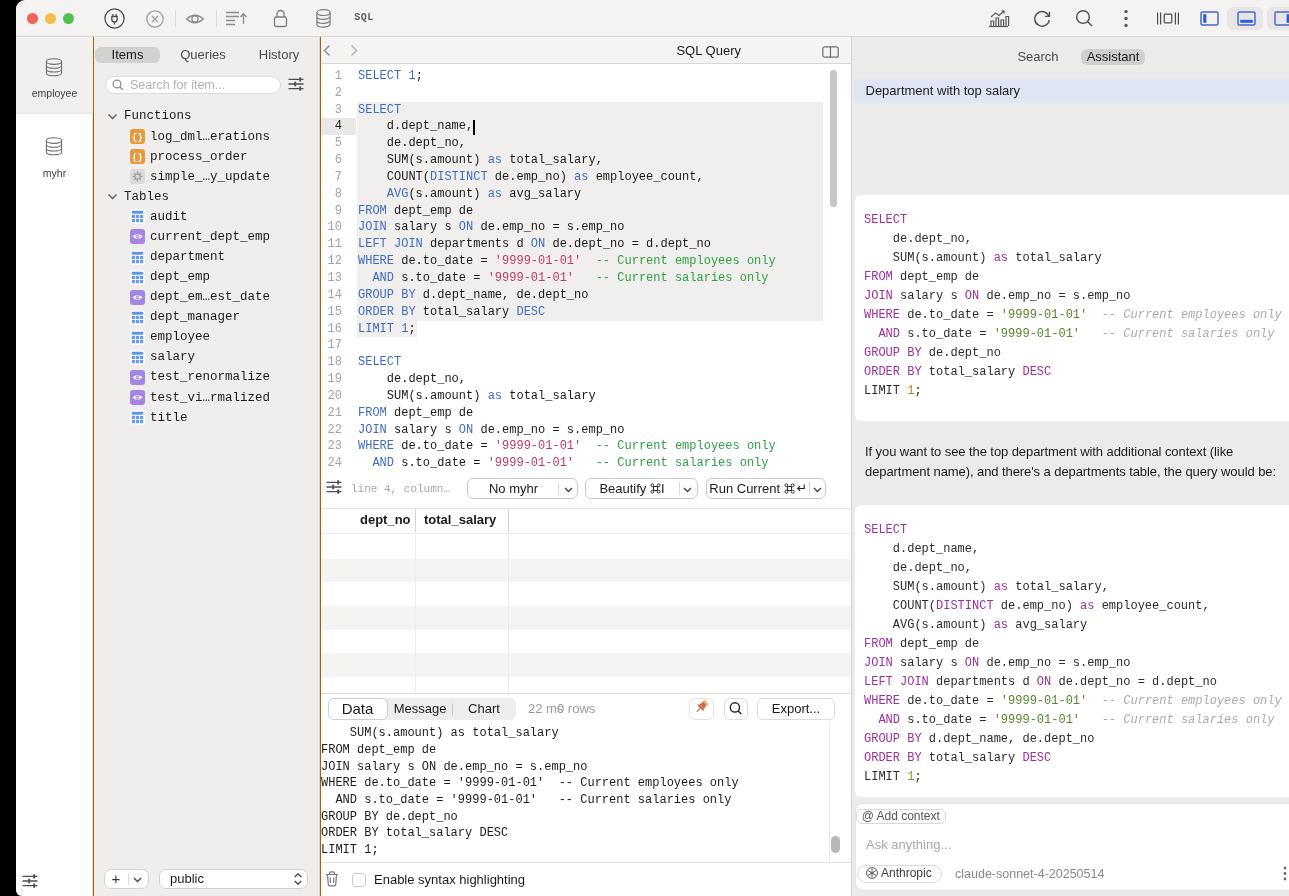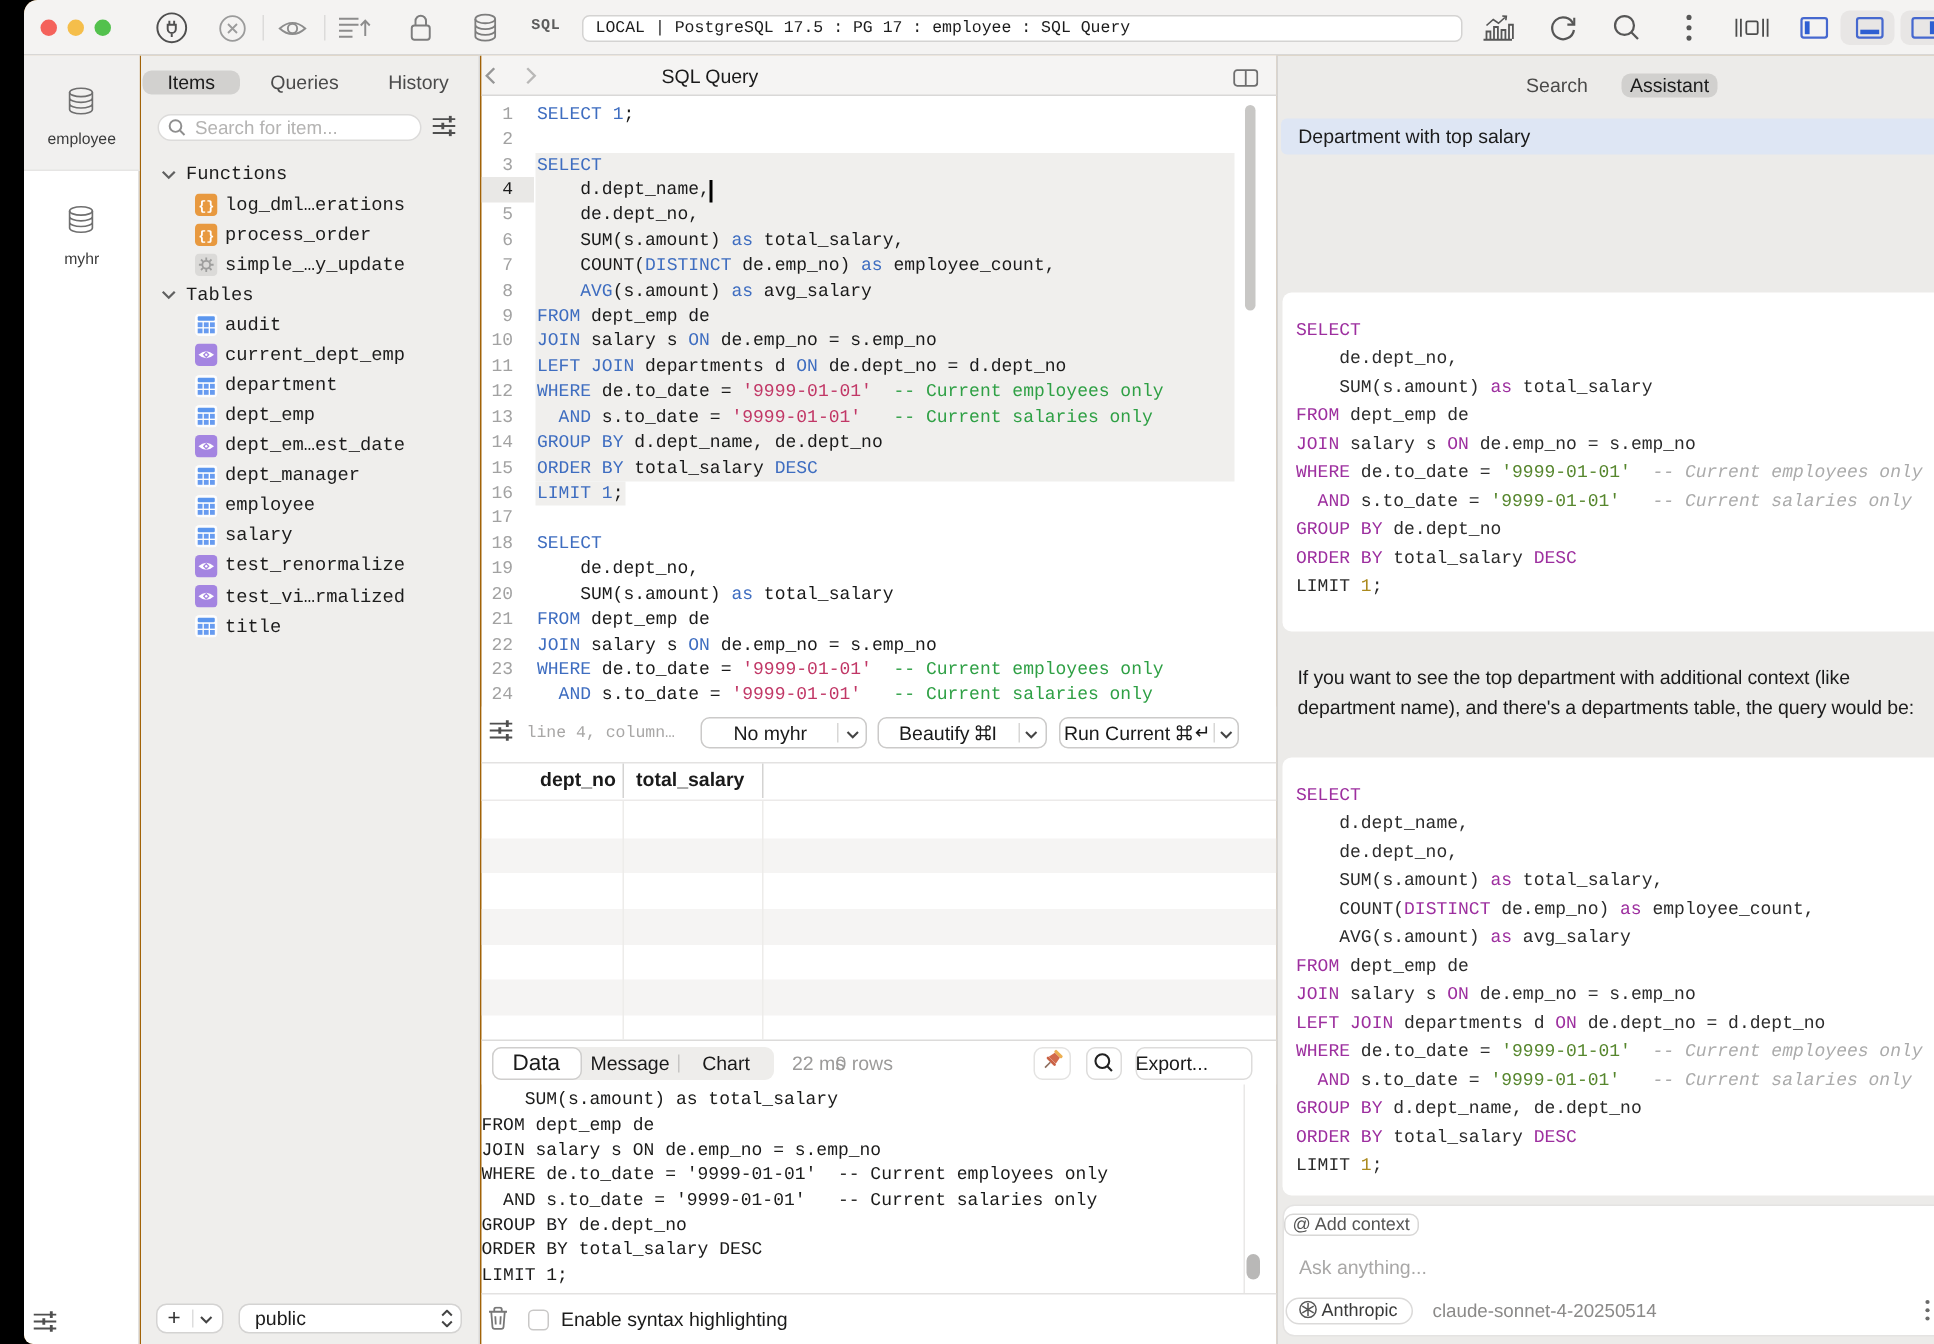--- a/index.html
+++ b/index.html
@@ -43,21 +43,20 @@
   </svg>
   <svg class="a" style="left:256px;top:8px" width="17" height="21" viewBox="0 0 17 21" fill="none" stroke="#7d7d7d" stroke-width="1.3">
     <rect x="2.5" y="9" width="12" height="9.5" rx="1.8"></rect>
         <path d="M5 9 V6 a3.5 3.5 0 0 1 7 0 v3"></path>
   </svg>
   <svg class="a" style="left:299px;top:8px" width="17" height="21" viewBox="0 0 17 21" fill="none" stroke="#7d7d7d" stroke-width="1.2">
     <ellipse cx="8.5" cy="4.6" rx="6.6" ry="2.9"></ellipse>
     <path d="M1.9 4.6 v11.6 a6.6 2.9 0 0 0 13.2 0 V4.6 M1.9 8.5 a6.6 2.9 0 0 0 13.2 0 M1.9 12.4 a6.6 2.9 0 0 0 13.2 0"></path>
   </svg>
   <div class="a m" style="left:333px;top:12px;width:30px;text-align:center;font-size:10px;font-weight:bold;color:#5c5c5c;letter-spacing:.5px">SQL</div>
-  <div class="a m" style="left:372px;top:10px;width:587px;height:18px;background:#fff;border:1px solid #d4d3d2;border-radius:5px;font-size:11px;line-height:16px;color:#1c1c1c;padding-left:8px;white-space:pre">LOCAL | PostgreSQL 17.5 : PG 17 : employee : SQL Query</div>
   <svg class="a" style="left:971px;top:8px" width="24" height="21" viewBox="0 0 24 21" fill="none" stroke="#565656" stroke-width="1.2">
     <path d="M2 18.5 h19"></path>
     <path d="M4 18 v-5 h2.6 v5 M9 18 v-8 h2.6 v8 M14 18 v-6 h2.6 v6 M19 18 v-9.5 h2.6 v9.5"></path>
     <path d="M4 9 l4.5-4 3.5 2.5 5-4.5 M14.5 2.7 l2.7 0.2 -0.3 2.6" stroke-width="1.1"></path>
   </svg>
   <svg class="a" style="left:1016px;top:8.5px" width="20" height="20" viewBox="0 0 20 20" fill="none" stroke="#565656" stroke-width="1.5">
     <path d="M16.9 7.2 A7.3 7.3 0 1 0 17.3 11"></path>
     <path d="M17.5 2.8 v4.6 h-4.6" stroke-width="1.4" fill="none"></path>
   </svg>
   <svg class="a" style="left:1059px;top:9px" width="19" height="19" viewBox="0 0 19 19" fill="none" stroke="#565656" stroke-width="1.5">
@@ -314,21 +313,21 @@
 
 <div class="a" style="left:305px;top:37px;width:530px;height:859px;background:#fff;overflow:hidden">
 
   <div class="a" style="left:0;top:0;width:530px;height:27px;background:#f5f4f3;border-bottom:1px solid #d9d8d7"></div>
   <svg class="a" style="left:0px;top:7px" width="12" height="13" viewBox="0 0 12 13" fill="none" stroke="#969696" stroke-width="1.6">
         <path d="M8.5 1.5 L3.5 6.5 L8.5 11.5"></path>
       </svg>
   <svg class="a" style="left:27px;top:7px" width="12" height="13" viewBox="0 0 12 13" fill="none" stroke="#b9b8b7" stroke-width="1.6">
         <path d="M3.5 1.5 L8.5 6.5 L3.5 11.5"></path>
       </svg>
-  <div class="a" style="left:120px;top:6px;width:300px;text-align:left;font-size:13px;color:#1a1a1a">SQL Query</div>
+  <div class="a" style="left:120px;top:6px;width:300px;text-align:right;font-size:13px;color:#1a1a1a">SQL Query</div>
   <svg class="a" style="left:501px;top:9px" width="17" height="12" viewBox="0 0 17 12" fill="none" stroke="#6e6e6e" stroke-width="1.2">
         <rect x="0.8" y="0.8" width="15.4" height="10.4" rx="2"></rect>
         <path d="M8.5 0.8 v10.4"></path>
       </svg>
 
   <div class="a" style="left:36px;top:64.6px;width:466px;height:219.05px;background:#f0efed"></div>
   <div class="a" style="left:36px;top:283.65px;width:60px;height:16.85px;background:#f0efed"></div>
   <div class="a" style="left:0;top:81.45px;width:35px;height:16.85px;background:#e9e8e6"></div>
 
   <pre class="a" style="left:0;top:30.9px;width:21px;text-align:right;font-size:12px;line-height:16.85px;color:#a2a2a2">1
@@ -452,21 +451,21 @@
       <rect x="-4" y="1" width="8" height="1.8" rx="0.9" fill="#c96145"></rect>
       <path d="M0 2.8 V7.8" stroke="#8d6e5e" stroke-width="1.1"></path>
     </g>
   </svg>
   <div class="a" style="left:403px;top:661px;width:24px;height:21.5px;background:#fff;border:1px solid #dddcdb;border-radius:6px"></div>
   <svg class="a" style="left:408px;top:665px" width="14" height="14" viewBox="0 0 14 14" fill="none" stroke="#222" stroke-width="1.4">
         <circle cx="5.9" cy="5.4" r="4.6"></circle>
         <path d="M9.2 8.9 L12.3 12"></path>
       </svg>
   <div class="a" style="left:436px;top:660.5px;width:78px;height:22.5px;background:#fff;border:1px solid #dddcdb;border-radius:6px"></div>
-  <div class="a" style="left:436px;top:660.5px;width:78px;height:22.5px;line-height:22.5px;text-align:left;font-size:13px;color:#1a1a1a">Export...</div>
+  <div class="a" style="left:436px;top:660.5px;width:78px;height:22.5px;line-height:22.5px;text-align:center;font-size:13px;color:#1a1a1a">Export...</div>
 
   <pre class="a" style="left:0px;top:688.2px;font-size:12px;line-height:16.7px;color:#1b1b1a">    SUM(s.amount) as total_salary
 FROM dept_emp de
 JOIN salary s ON de.emp_no = s.emp_no
 WHERE de.to_date = '9999-01-01'  -- Current employees only
   AND s.to_date = '9999-01-01'   -- Current salaries only
 GROUP BY de.dept_no
 ORDER BY total_salary DESC
 LIMIT 1;</pre>
   <div class="a" style="left:508px;top:685.5px;width:1px;height:139.5px;background:#e9e8e7"></div>

